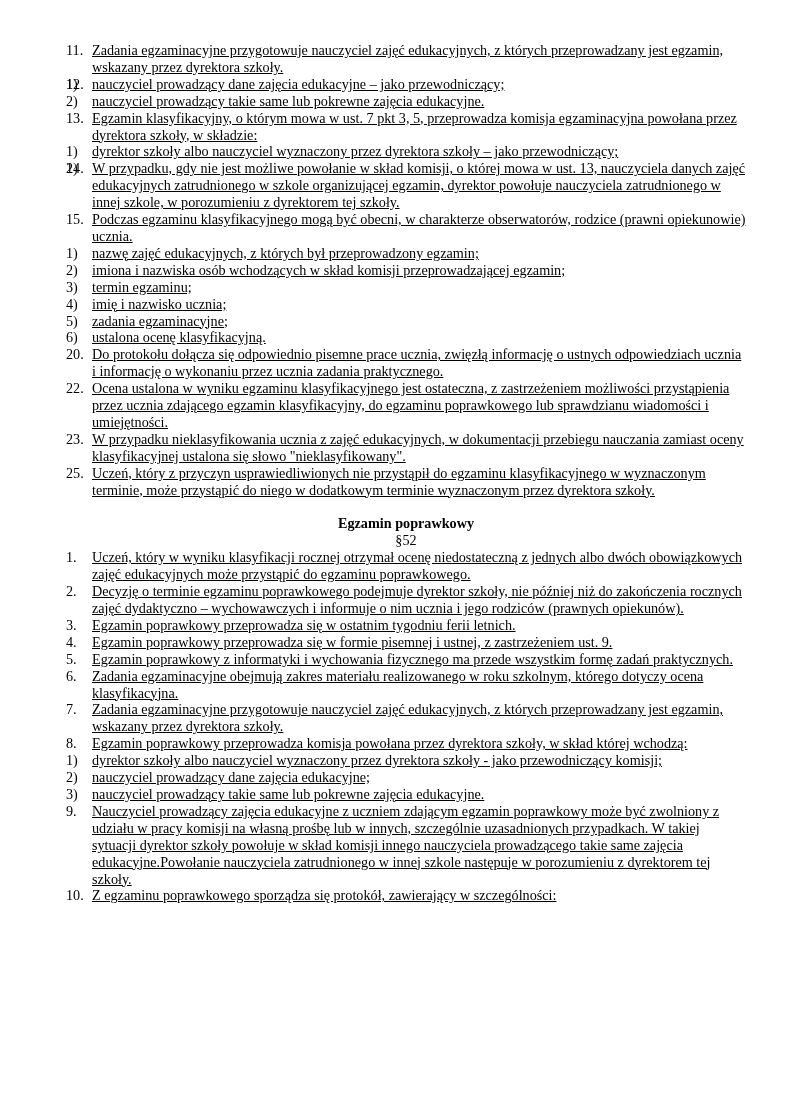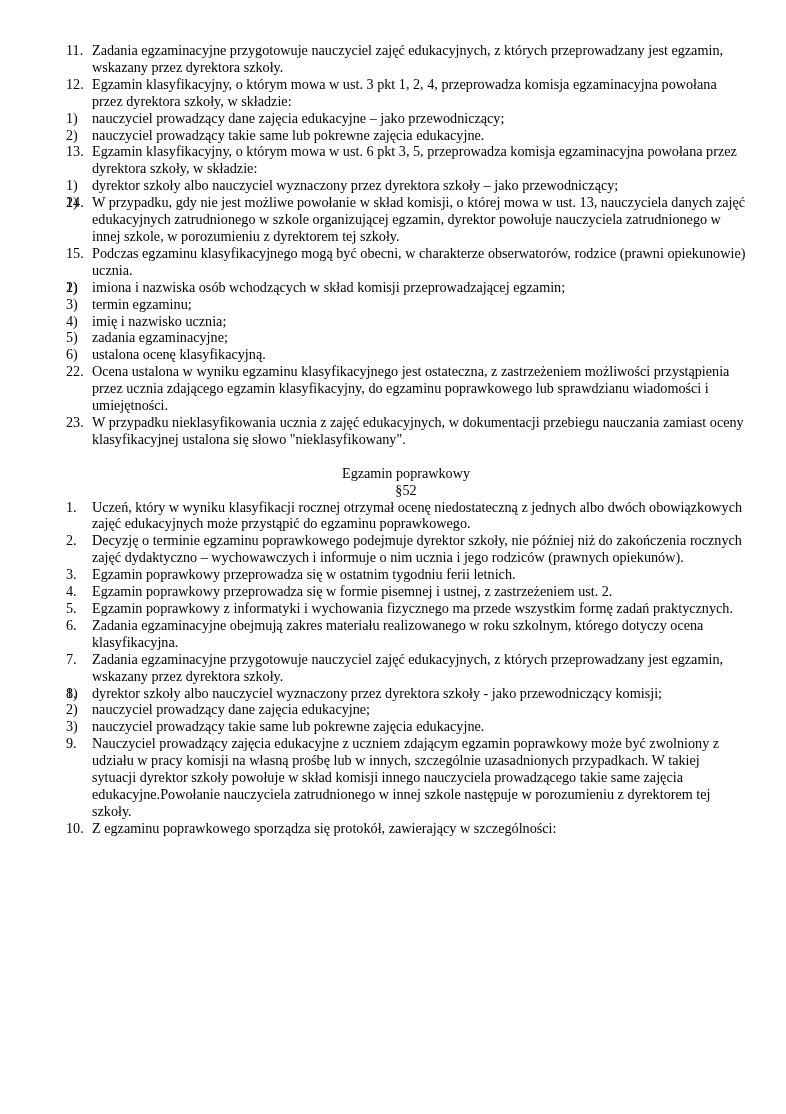--- a/index.html
+++ b/index.html
@@ -2,60 +2,62 @@
 <html><head>
 <meta charset="utf-8">
 <style>
   html, body { margin: 0; padding: 0; background: #ffffff; }
   body {
     width: 786px; height: 1114px; overflow: hidden; position: relative;
     font-family: "Liberation Serif", "DejaVu Serif", serif;
     font-size: 14.2px; color: #000;
   }
   .page { position: absolute; left: 66px; top: 42px; width: 680px; }
-  .item { position: relative; padding-left: 26px; line-height: 16.9px; }
+  .item { position: relative; padding-left: 26px; line-height: 16.9px; text-decoration: underline; }
   .num { position: absolute; left: 0; top: 0; }
-  .heading { text-align: center; line-height: 16.9px; padding-left: 0; }
+  .heading { text-align: center; line-height: 16.9px; padding-left: 0; font-weight: bold; }
   .heading.bold { font-weight: normal; }
   .gap { height: 17px; }
 </style>
 </head>
 <body>
 
 <div class="page">
   <div id="section1">
       <div class="item"><span class="num">11.</span><span>Zadania egzaminacyjne przygotowuje nauczyciel zajęć edukacyjnych, z których przeprowadzany jest egzamin, wskazany przez dyrektora szkoły.</span></div>
-      <div class="item"><span class="num">12.</span><span>Egzamin klasyfikacyjny, o którym mowa w ust. 3 pkt 1, 2, 4, przeprowadza komisja egzaminacyjna powołana przez dyrektora szkoły, w składzie:</span></div>
+      <div class="item"><span class="num">12.</span></div>
       <div class="item"><span class="num">1)</span><span>nauczyciel prowadzący dane zajęcia edukacyjne – jako przewodniczący;</span></div>
       <div class="item"><span class="num">2)</span><span>nauczyciel prowadzący takie same lub pokrewne zajęcia edukacyjne.</span></div>
-      <div class="item"><span class="num">13.</span><span>Egzamin klasyfikacyjny, o którym mowa w ust. 6 pkt 3, 5, przeprowadza komisja egzaminacyjna powołana przez dyrektora szkoły, w składzie:</span></div>
+      <div class="item"><span class="num">13.</span><span>Egzamin klasyfikacyjny, o którym mowa w ust. 7 pkt 3, 5, przeprowadza komisja egzaminacyjna powołana przez dyrektora szkoły, w składzie:</span></div>
       <div class="item"><span class="num">1)</span><span>dyrektor szkoły albo nauczyciel wyznaczony przez dyrektora szkoły – jako przewodniczący;</span></div>
       <div class="item"><span class="num">2)</span></div>
       <div class="item"><span class="num">14.</span><span>W przypadku, gdy nie jest możliwe powołanie w skład komisji, o której mowa w ust. 13, nauczyciela danych zajęć edukacyjnych zatrudnionego w szkole organizującej egzamin, dyrektor powołuje nauczyciela zatrudnionego w innej szkole, w porozumieniu z dyrektorem tej szkoły.</span></div>
       <div class="item"><span class="num">15.</span><span>Podczas egzaminu klasyfikacyjnego mogą być obecni, w charakterze obserwatorów, rodzice (prawni opiekunowie) ucznia.</span></div>
-      <div class="item"><span class="num">1)</span></div>
+      <div class="item"><span class="num">1)</span><span>nazwę zajęć edukacyjnych, z których był przeprowadzony egzamin;</span></div>
       <div class="item"><span class="num">2)</span><span>imiona i nazwiska osób wchodzących w skład komisji przeprowadzającej egzamin;</span></div>
       <div class="item"><span class="num">3)</span><span>termin egzaminu;</span></div>
       <div class="item"><span class="num">4)</span><span>imię i nazwisko ucznia;</span></div>
       <div class="item"><span class="num">5)</span><span>zadania egzaminacyjne;</span></div>
       <div class="item"><span class="num">6)</span><span>ustalona ocenę klasyfikacyjną.</span></div>
+      <div class="item"><span class="num">20.</span><span>Do protokołu dołącza się odpowiednio pisemne prace ucznia, zwięzłą informację o ustnych odpowiedziach ucznia i informację o wykonaniu przez ucznia zadania praktycznego.</span></div>
       <div class="item"><span class="num">22.</span><span>Ocena ustalona w wyniku egzaminu klasyfikacyjnego jest ostateczna, z zastrzeżeniem możliwości przystąpienia przez ucznia zdającego egzamin klasyfikacyjny, do egzaminu poprawkowego lub sprawdzianu wiadomości i umiejętności.</span></div>
       <div class="item"><span class="num">23.</span><span>W przypadku nieklasyfikowania ucznia z zajęć edukacyjnych, w dokumentacji przebiegu nauczania zamiast oceny klasyfikacyjnej ustalona się słowo "nieklasyfikowany".</span></div>
+      <div class="item"><span class="num">25.</span><span>Uczeń, który z przyczyn usprawiedliwionych nie przystąpił do egzaminu klasyfikacyjnego w wyznaczonym terminie, może przystąpić do niego w dodatkowym terminie wyznaczonym przez dyrektora szkoły.</span></div>
     </div>
   <div class="gap"></div>
   <div class="heading">Egzamin poprawkowy</div>
   <div class="heading bold">§52</div>
   <div id="section2">
       <div class="item"><span class="num">1.</span><span>Uczeń, który w wyniku klasyfikacji rocznej otrzymał ocenę niedostateczną z jednych albo dwóch obowiązkowych zajęć edukacyjnych może przystąpić do egzaminu poprawkowego.</span></div>
       <div class="item"><span class="num">2.</span><span>Decyzję o terminie egzaminu poprawkowego podejmuje dyrektor szkoły, nie później niż do zakończenia rocznych zajęć dydaktyczno – wychowawczych i informuje o nim ucznia i jego rodziców (prawnych opiekunów).</span></div>
       <div class="item"><span class="num">3.</span><span>Egzamin poprawkowy przeprowadza się w ostatnim tygodniu ferii letnich.</span></div>
-      <div class="item"><span class="num">4.</span><span>Egzamin poprawkowy przeprowadza się w formie pisemnej i ustnej, z zastrzeżeniem ust. 2.</span></div>
+      <div class="item"><span class="num">4.</span><span>Egzamin poprawkowy przeprowadza się w formie pisemnej i ustnej, z zastrzeżeniem ust. 9.</span></div>
       <div class="item"><span class="num">5.</span><span>Egzamin poprawkowy z informatyki i wychowania fizycznego ma przede wszystkim formę zadań praktycznych.</span></div>
       <div class="item"><span class="num">6.</span><span>Zadania egzaminacyjne obejmują zakres materiału realizowanego w roku szkolnym, którego dotyczy ocena klasyfikacyjna.</span></div>
       <div class="item"><span class="num">7.</span><span>Zadania egzaminacyjne przygotowuje nauczyciel zajęć edukacyjnych, z których przeprowadzany jest egzamin, wskazany przez dyrektora szkoły.</span></div>
-      <div class="item"><span class="num">8.</span></div>
+      <div class="item"><span class="num">8.</span><span>Egzamin poprawkowy przeprowadza komisja powołana przez dyrektora szkoły, w skład której wchodzą:</span></div>
       <div class="item"><span class="num">1)</span><span>dyrektor szkoły albo nauczyciel wyznaczony przez dyrektora szkoły -  jako przewodniczący komisji;</span></div>
       <div class="item"><span class="num">2)</span><span>nauczyciel prowadzący dane zajęcia edukacyjne;</span></div>
       <div class="item"><span class="num">3)</span><span>nauczyciel prowadzący takie same lub pokrewne zajęcia edukacyjne.</span></div>
       <div class="item"><span class="num">9.</span><span>Nauczyciel prowadzący zajęcia edukacyjne z uczniem zdającym egzamin poprawkowy może być zwolniony z udziału w pracy komisji na własną prośbę lub w innych, szczególnie uzasadnionych przypadkach. W takiej sytuacji dyrektor szkoły powołuje w skład komisji innego nauczyciela prowadzącego takie same zajęcia edukacyjne.Powołanie nauczyciela zatrudnionego w innej szkole następuje w  porozumieniu z dyrektorem tej szkoły.</span></div>
       <div class="item"><span class="num">10.</span><span>Z egzaminu poprawkowego sporządza się protokół, zawierający w szczególności:</span></div>
     </div>
 </div>
 
 </body></html>

